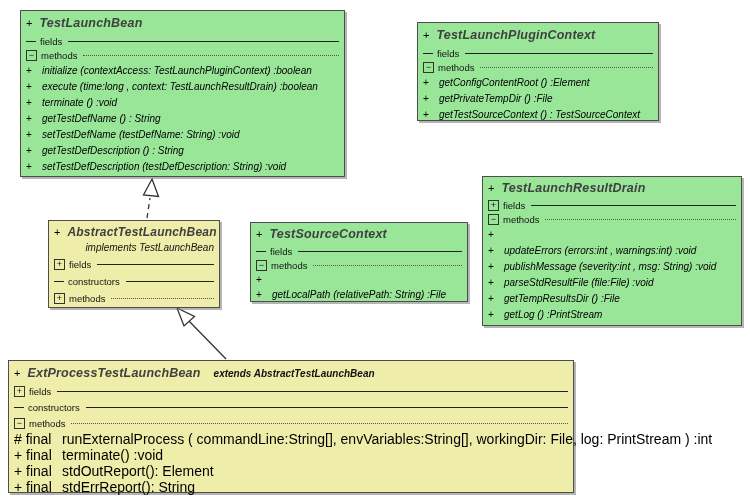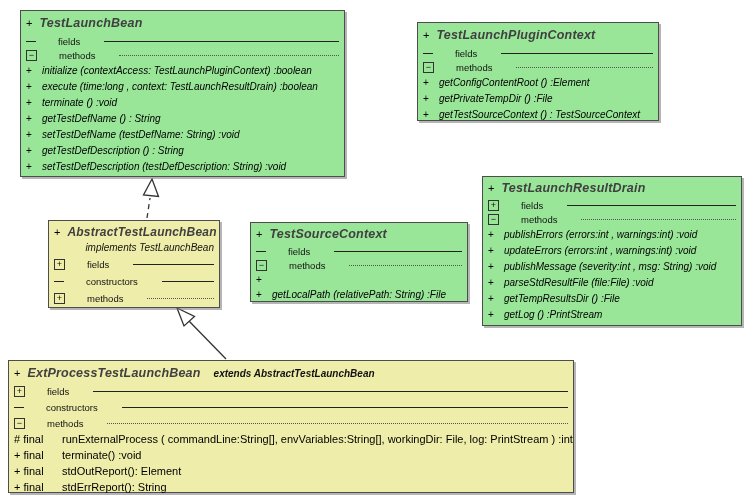--- a/index.html
+++ b/index.html
@@ -14,33 +14,33 @@
     box-shadow:2px 2px 0 rgba(120,120,120,.55);
     padding:1px 5px 0 5px;
   }
   .green{background:#99e699;}
   .yellow{background:#efedaa;}
   .title-row{display:flex;align-items:center;gap:7px;white-space:nowrap;}
   .title-row .vis{font-size:11px;font-weight:normal;font-style:normal;color:#000;}
   .title-row .tname{font-size:12.5px;font-weight:bold;font-style:italic;color:#404040;letter-spacing:.2px;}
   .title-row .ext-note{font-size:10px;font-style:italic;color:#111;margin-left:6px;font-weight:bold;}
   .subtitle{font-size:10px;font-style:italic;color:#111;text-align:right;white-space:nowrap;}
-  .sec{display:flex;align-items:center;gap:21px;font-size:9.5px;color:#111;white-space:nowrap;}
+  .sec{display:flex;align-items:center;gap:3px;font-size:9.5px;color:#111;white-space:nowrap;}
   .ic{flex:none;width:9px;height:9px;border:1px solid #333;background:transparent;
       font-size:9px;line-height:8px;text-align:center;font-style:normal;color:#111;}
   .ic-plus::before{content:"+";}
   .ic-minus::before{content:"\2212";}
   .ic-dash{flex:none;width:10px;height:0;border-top:1px solid #222;}
   .sec-label{padding:0 1px;}
   .rule{flex:1;height:0;border-top:1px solid #222;margin-left:2px;}
   .rule.dotted{border-top:1px dotted #555;}
   .m{display:flex;align-items:center;font-size:10px;font-style:italic;color:#000;white-space:nowrap;}
   .m .pfx{flex:none;width:16px;font-style:normal;font-size:10px;}.h22{height:22px}.h20{height:20px}.h17{height:17px}
   .h16{height:16px}.h15{height:15px}.h14{height:14px}
-  .yellow .m{font-style:normal;font-size:11px;}
+  .yellow .m{font-style:normal;font-size:14px;}
   .yellow .m .pfx-wide{flex:none;width:48px;font-style:normal;}
 </style>
 </head>
 <body>
 
 <div class="canvas">
 
   <svg class="arrows" width="750" height="499">
 
     <g>
@@ -138,21 +138,20 @@
       <span class="sec-label">fields</span>
       <span class="rule"></span>
     </div>
     <div class="sec h14">
       <span class="ic ic-minus"></span>
       <span class="sec-label">methods</span>
       <span class="rule dotted"></span>
     </div>
     <div class="m h16">
         <span class="pfx">+</span>
-        <span>publishErrors (errors:int , warnings:int) :void</span>
       </div>
     <div class="m h16">
         <span class="pfx">+</span>
         <span>updateErrors (errors:int , warnings:int) :void</span>
       </div>
     <div class="m h16">
         <span class="pfx">+</span>
         <span>publishMessage (severity:int , msg: String) :void</span>
       </div>
     <div class="m h16">

